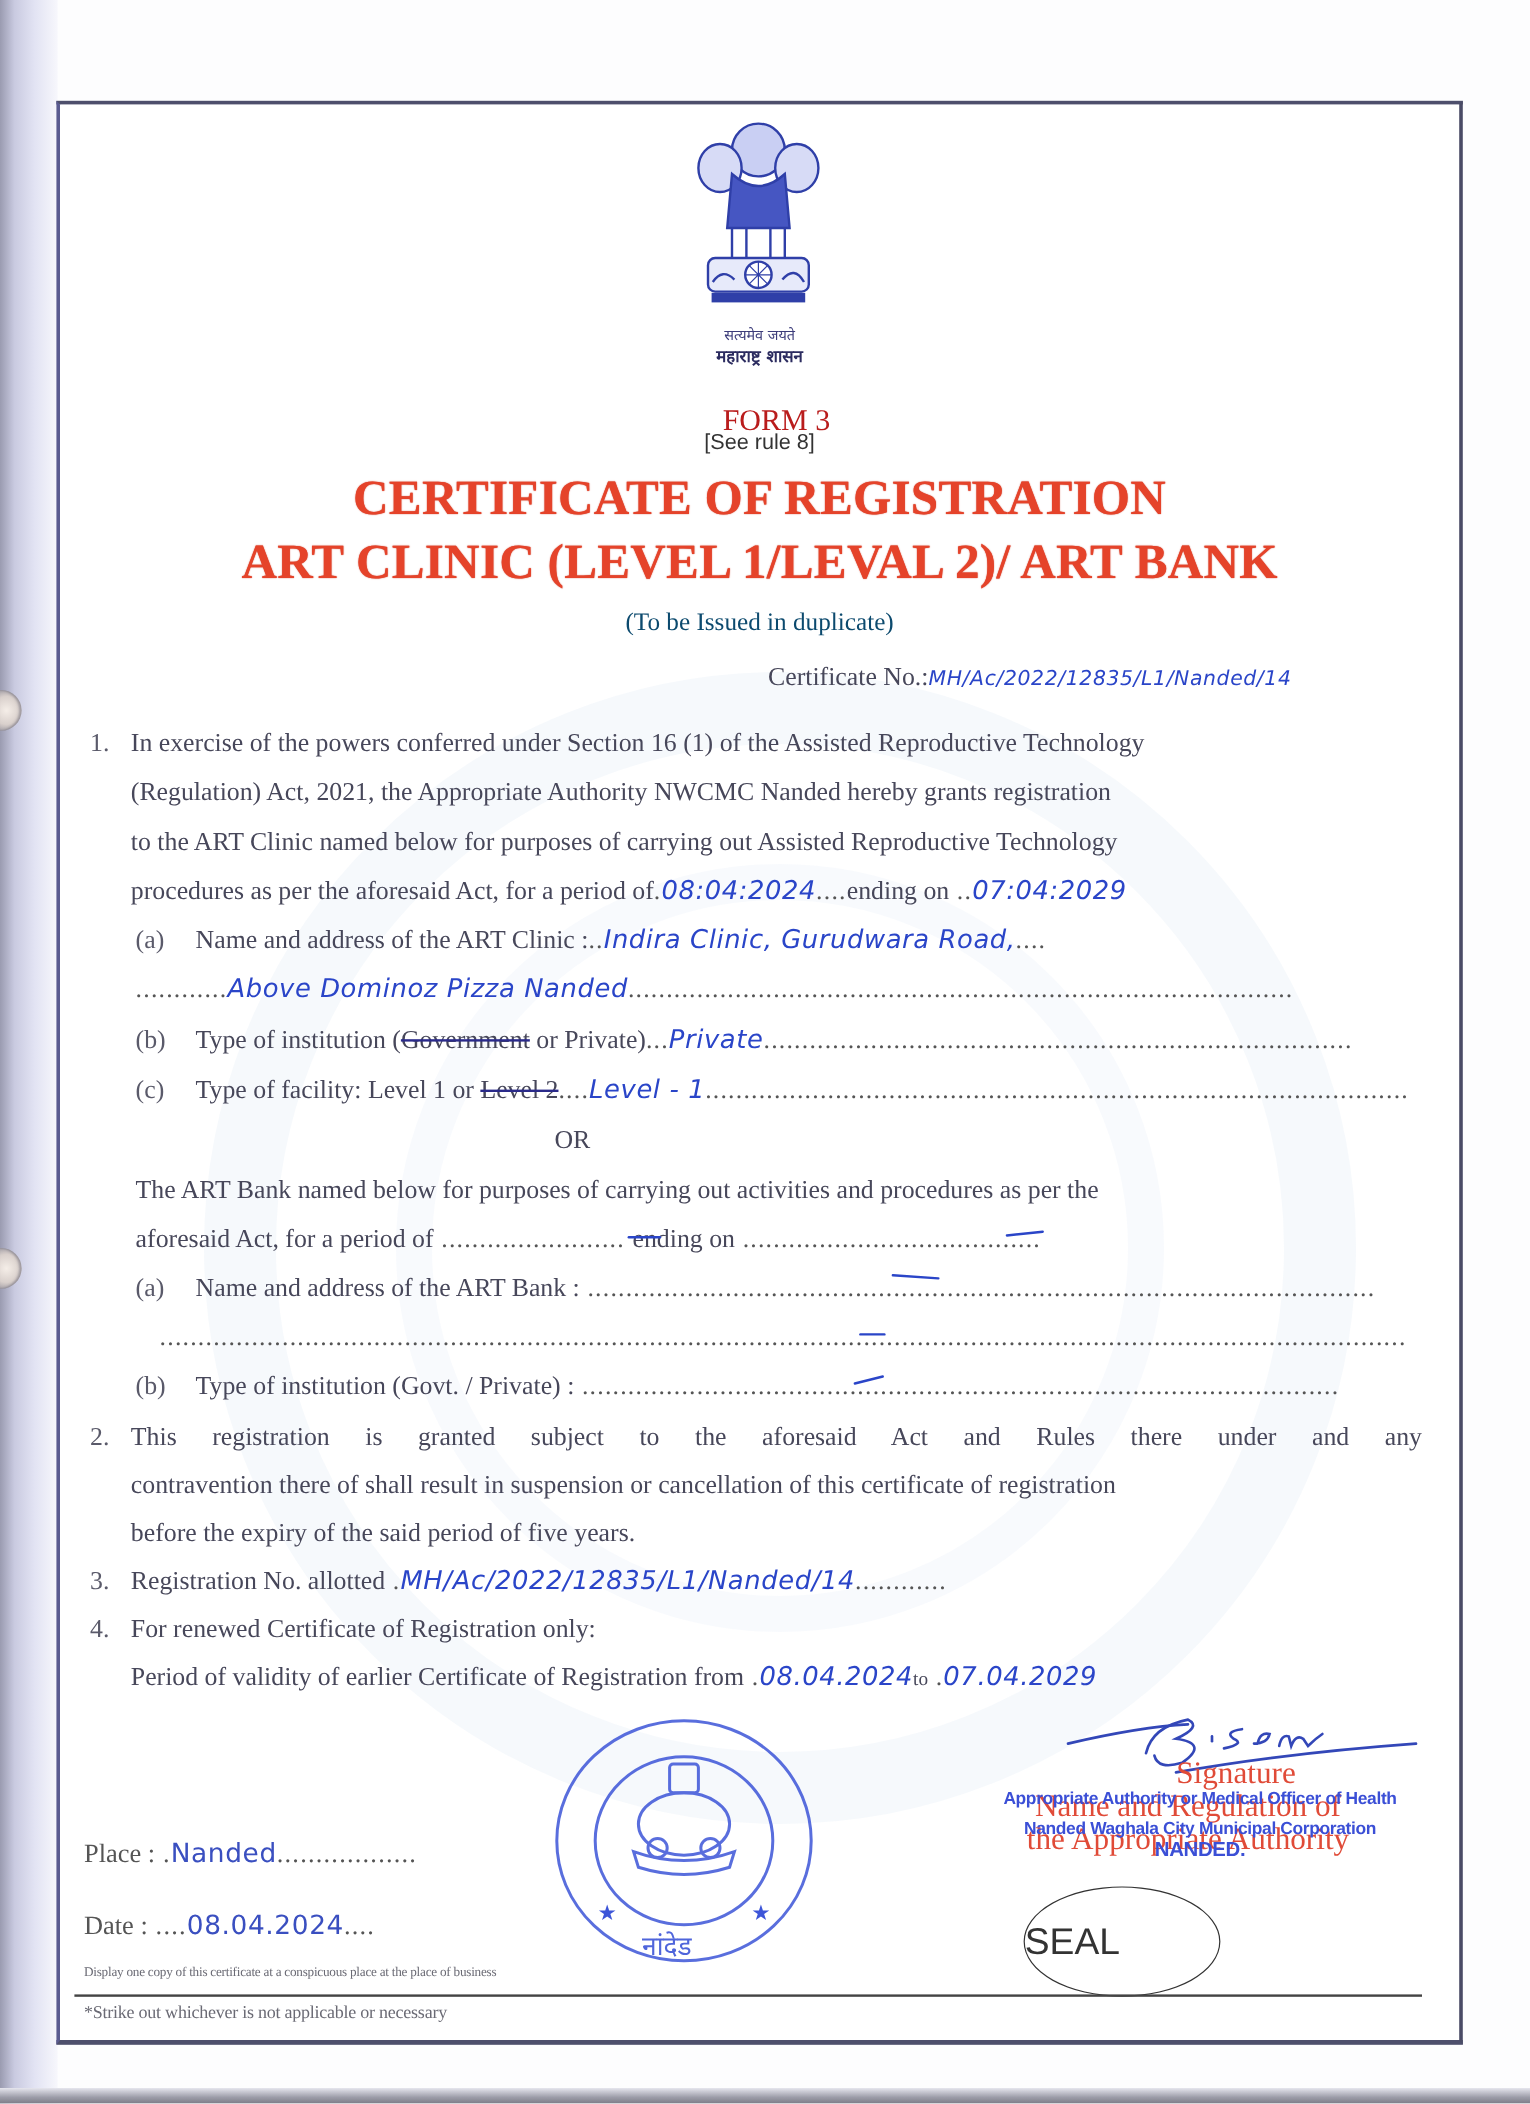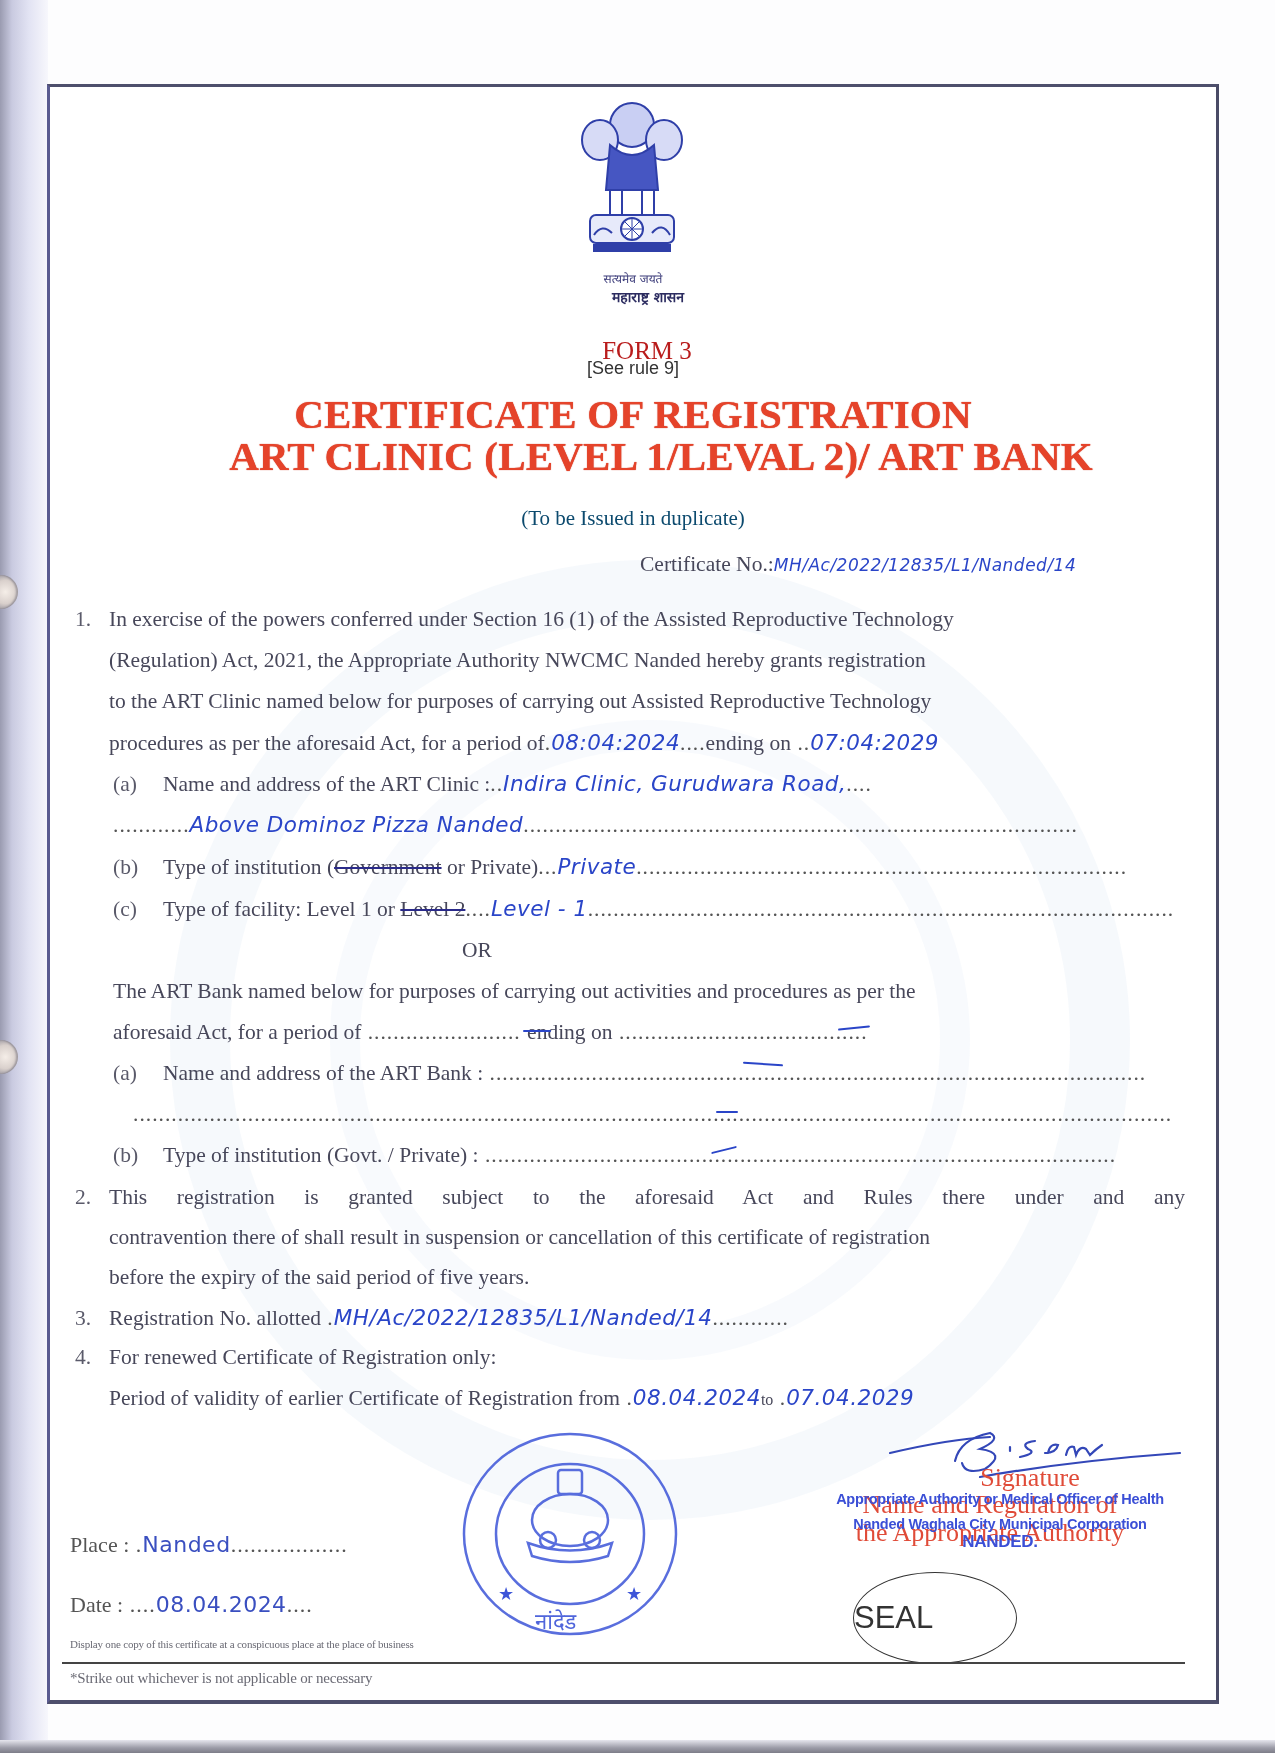--- a/index.html
+++ b/index.html
@@ -33,21 +33,21 @@
     border-radius:50%; border:60px solid rgba(150,185,225,.09); box-sizing:border-box;
   }
   .watermark2 {
     position:absolute; left:330px; top:720px; width:640px; height:640px;
     border-radius:50%; border:30px solid rgba(150,185,225,.07); box-sizing:border-box;
   }
   .abs { position:absolute; }
   .center { position:absolute; left:47px; width:1172px; text-align:center; }
   .emblem { position:absolute; left:570px; top:95px; width:125px; height:170px; }
   .emblem-text1 { font-family:"DejaVu Sans", sans-serif; font-size:12px; color:#3c3c7a; }
-  .emblem-text2 { font-family:"DejaVu Sans", sans-serif; font-size:14px; font-weight:bold; color:#2c2c60;margin-left:15px; }
+  .emblem-text2 { font-family:"DejaVu Sans", sans-serif; font-size:14px; font-weight:bold; color:#2c2c60; }
   .form-no { font-size:25px; color:#b91c1c;margin-left:14px; }
   .see-rule { font-family:"Liberation Sans", sans-serif; font-size:18px; color:#333; }
   .title { font-family:"Liberation Serif", serif; font-weight:bold; color:#e5432a; font-size:41px; letter-spacing:0.2px; line-height:44px;
     text-shadow:0 0 1px #c8301c; }
   .subtitle-note { font-size:21px; color:#0c4a6e; }
   .body-text { font-size:21.5px; color:#47475a; white-space:nowrap; }
   .hw { font-family:"DejaVu Sans", sans-serif; color:#2a45c8; font-style:italic; letter-spacing:0.5px; }
   .dots { color:#555; letter-spacing:1px; }
   .strike { text-decoration:line-through; text-decoration-color:#2a2a8a; text-decoration-thickness:2px; }
   .num { display:inline-block; width:34px; color:#5a5a6a; }
@@ -86,23 +86,23 @@
     <path d="M62 123 L62 145 M51 134 L73 134 M54 126 L70 142 M70 126 L54 142" stroke-width="1"></path>
     <path d="M24 140 Q32 128 42 138"></path>
     <path d="M82 138 Q92 126 100 140"></path>
     <rect x="24" y="150" width="76" height="6" fill="#2f3fa8"></rect>
   </g>
 </svg>
 <div class="center emblem-text1" style="top:270px;">सत्यमेव जयते</div>
 <div class="center emblem-text2" style="top:287px;">महाराष्ट्र शासन</div>
 
 <div class="center form-no" style="top:337px;">FORM 3</div>
-<div class="center see-rule" style="top:358px;">[See rule 9]</div>
+<div class="center see-rule" style="top:358px;">[See rule 8]</div>
 <div class="center title" style="top:392px;">CERTIFICATE OF REGISTRATION</div>
-<div class="center title" style="top:434px;padding-left:28px;">ART CLINIC (LEVEL 1/LEVAL 2)/ ART BANK</div>
+<div class="center title" style="top:446px;">ART CLINIC (LEVEL 1/LEVAL 2)/ ART BANK</div>
 <div class="center subtitle-note" style="top:506px;">(To be Issued in duplicate)</div>
 
 <div class="abs body-text" style="left:640px; top:552px;">
   <span>Certificate No.:</span><span class="hw" style="font-size:17px;">MH/Ac/2022/12835/L1/Nanded/14</span>
 </div>
 
 <div class="abs body-text" style="left:75px; top:607px;">
   <span class="num">1.</span><span>In exercise of the powers conferred under Section 16 (1) of the Assisted Reproductive Technology</span>
 </div>
 <div class="abs body-text" style="left:109px; top:648px;">(Regulation) Act, 2021, the Appropriate Authority NWCMC Nanded hereby grants registration</div>

